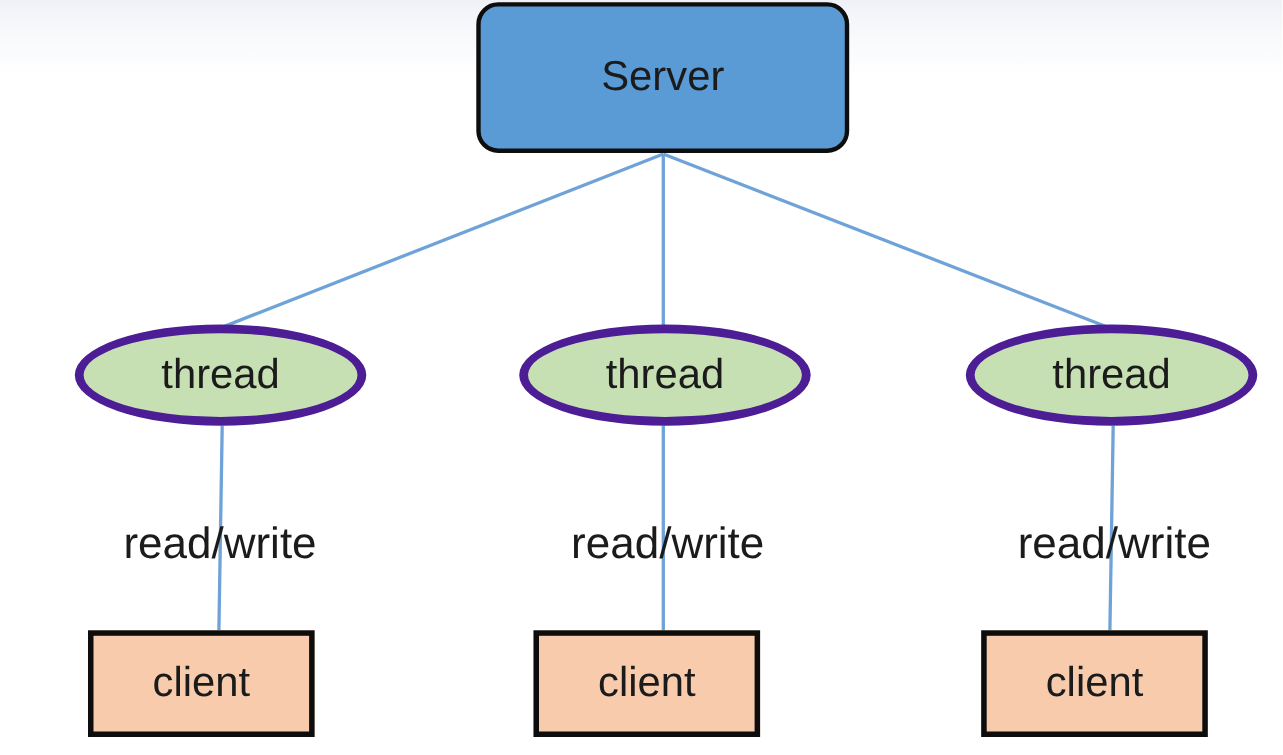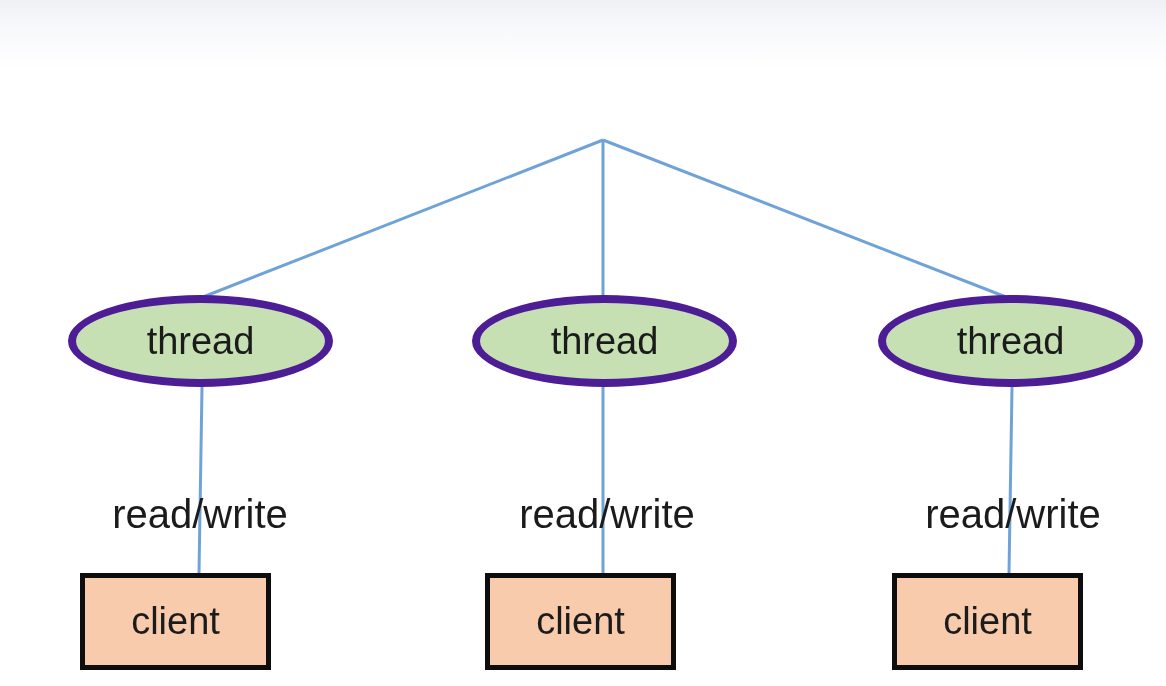--- a/index.html
+++ b/index.html
@@ -51,33 +51,33 @@
     background: #c6e0b4;
     border: 8px solid #4c1d95;
     border-radius: 50%;
     font-size: 38px;
   }
   .thread.col1 { left: 68px; }
   .thread.col2 { left: 472px; }
   .thread.col3 { left: 878px; }
   .edge-label {
     position: absolute;
-    top: 492px;
+    top: 472px;
     width: 240px;
     text-align: center;
     font-size: 40px;
     color: #1b1b1b;
     line-height: 44px;
   }
   .edge-label.col1 { left: 80px; }
   .edge-label.col2 { left: 487px; }
   .edge-label.col3 { left: 893px; }
   .client {
     top: 573px;
-    width: 191px; height: 97px;
+    width: 206px; height: 97px;
     background: #f8cbad;
     border: 5px solid #0d0d0d;
     font-size: 38px;
   }
   .client.col1 { left: 80px; }
   .client.col2 { left: 485px; }
   .client.col3 { left: 892px; }
 </style>
 </head>
 <body>
@@ -88,20 +88,23 @@
 
   <svg class="wires" width="1166" height="686" viewBox="0 0 1166 686">
     <line x1="603" y1="140" x2="203" y2="297" stroke-width="3" stroke="#6fa3d8"></line>
     <line x1="603" y1="140" x2="603" y2="296" stroke-width="3" stroke="#6fa3d8"></line>
     <line x1="603" y1="140" x2="1006" y2="297" stroke-width="3" stroke="#6fa3d8"></line>
     <line x1="202" y1="387" x2="199" y2="573" stroke-width="3" stroke="#6fa3d8"></line>
     <line x1="603" y1="387" x2="603" y2="573" stroke-width="3" stroke="#6fa3d8"></line>
     <line x1="1012" y1="387" x2="1009" y2="573" stroke-width="3" stroke="#6fa3d8"></line>
   </svg>
 
+  <div class="node server">
+    <span>Server</span>
+  </div>
 
   <div class="node thread col1">
     <span>thread</span>
   </div>
   <div class="node thread col2">
     <span>thread</span>
   </div>
   <div class="node thread col3">
     <span>thread</span>
   </div>

